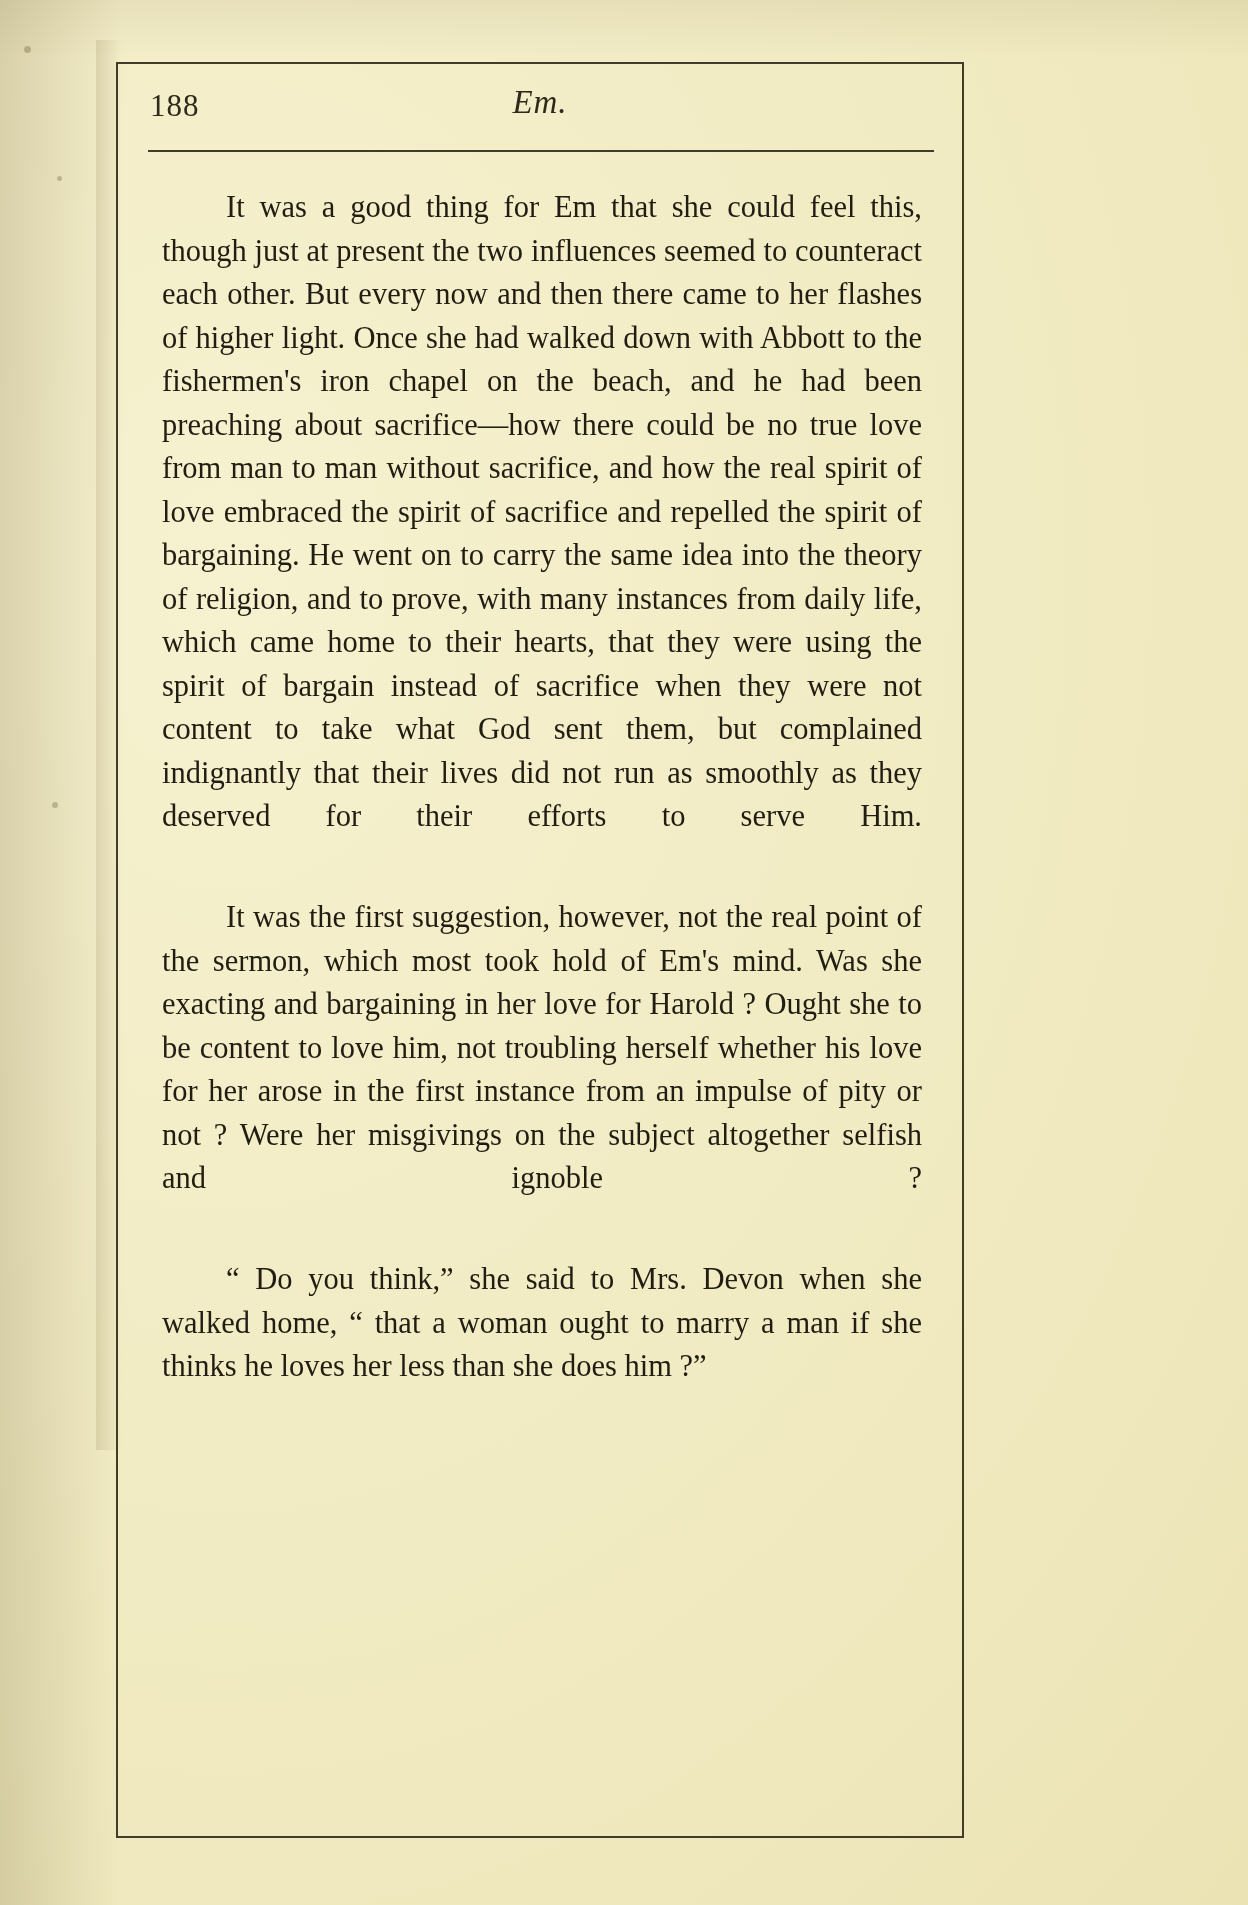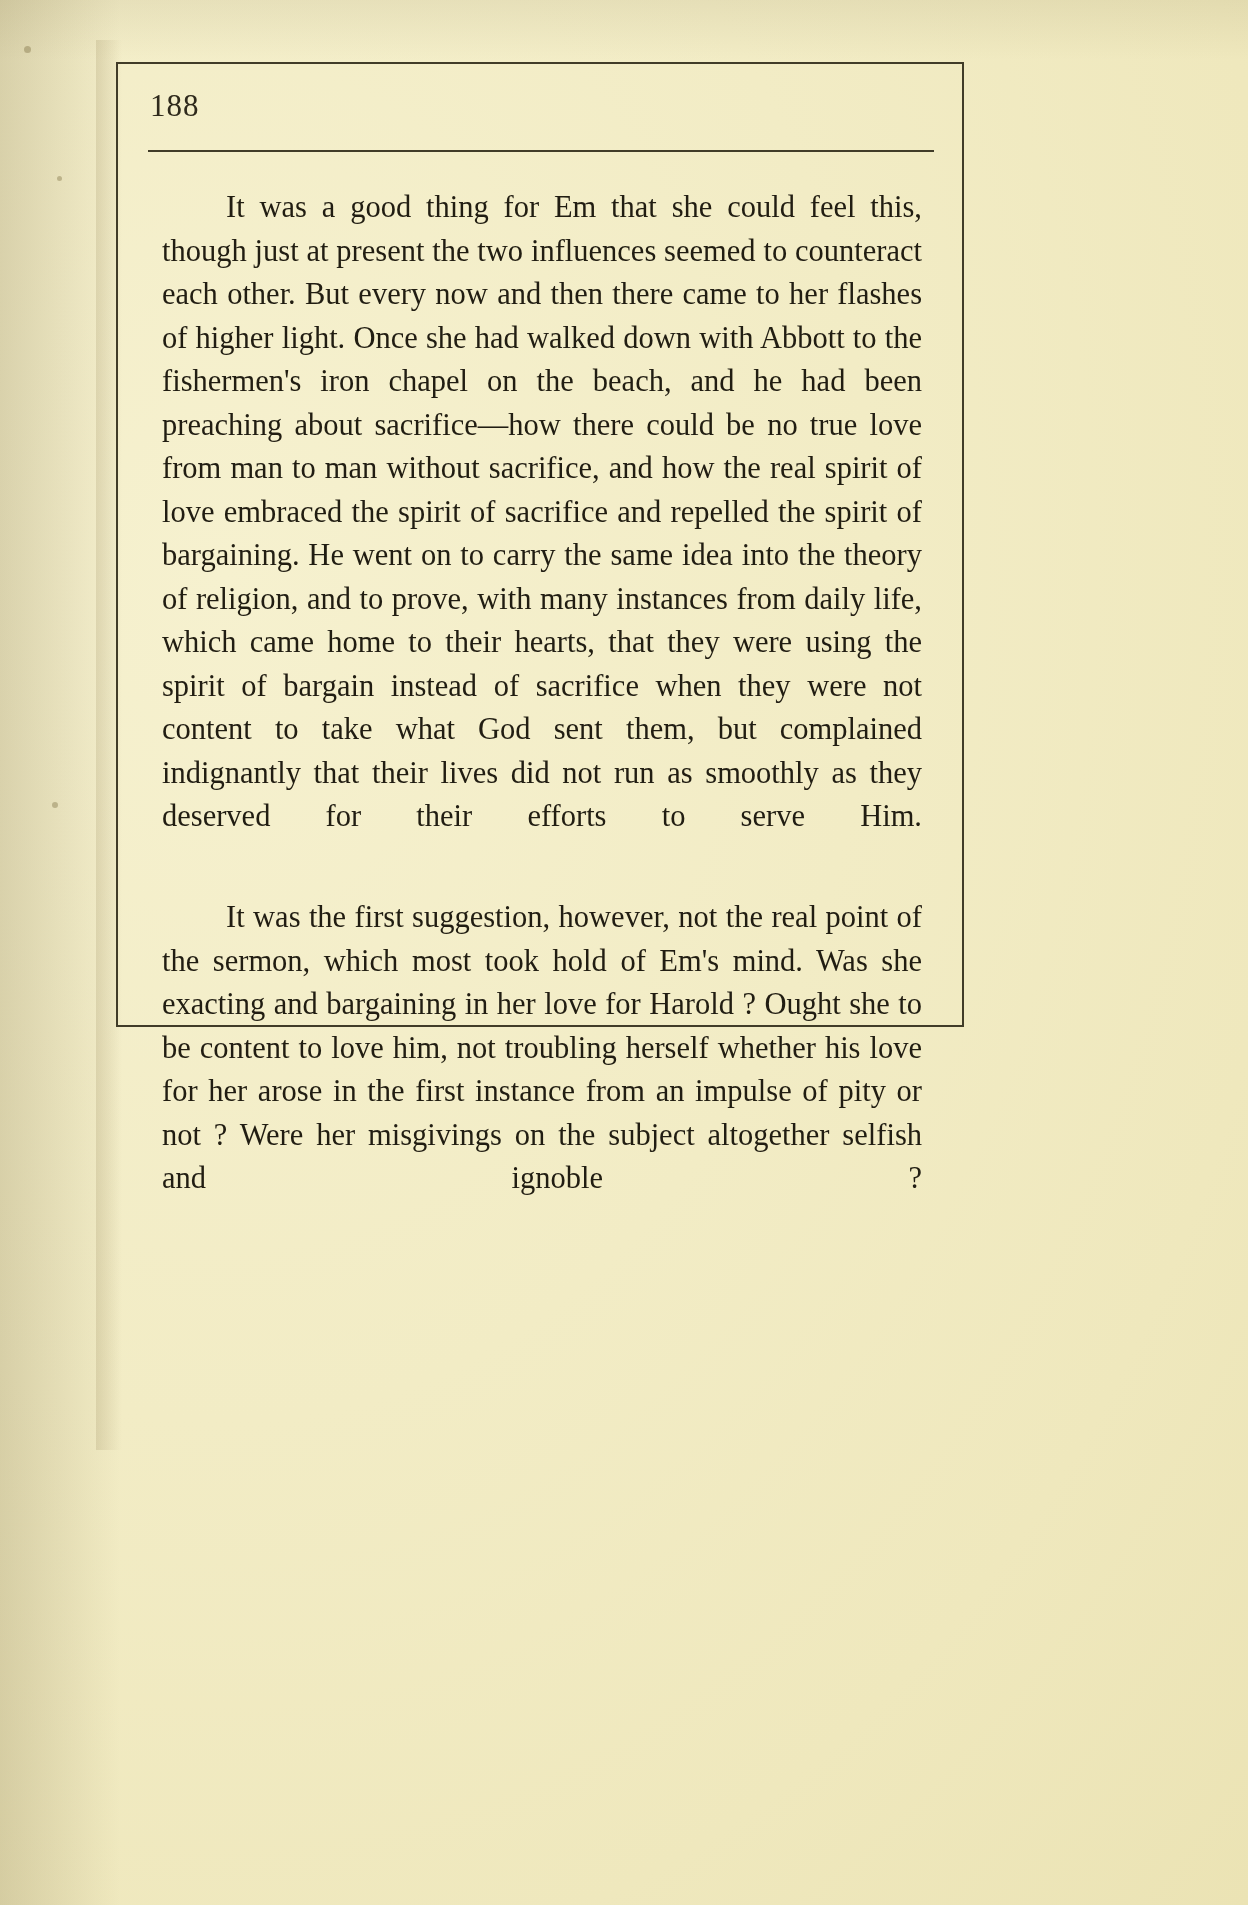--- a/index.html
+++ b/index.html
@@ -39,21 +39,21 @@
     background: rgba(110,95,50,0.35);
     border-radius: 50%;
   }
 
   
   .text-frame {
     position: absolute;
     left: 116px;
     top: 62px;
     width: 848px;
-    height: 965px;
+    height: 1776px;
     border: 2px solid #413c28;
     box-sizing: border-box;
     font-family: Liberation Serif, serif;
   }
 
   .running-head {
     position: relative;
     height: 84px;
     box-sizing: border-box;
     padding: 0 32px;
@@ -131,21 +131,23 @@
 <div class="gutter-tone"></div>
 
 <div class="speck" style="left:24px; top:46px; width:7px; height:7px;"></div>
 <div class="speck" style="left:57px; top:176px; width:5px; height:5px;"></div>
 <div class="speck" style="left:52px; top:802px; width:6px; height:6px;"></div>
 
 <div class="text-frame">
 
   <div class="running-head">
     <div class="folio">188</div>
+    <div class="head-title">Em.</div>
     <div class="head-rule"></div>
   </div>
 
   <div class="body-text">
     <p class="last-line-full">It was a good thing for Em that she could feel this, though just at present the two influences seemed to counteract each other. But every now and then there came to her flashes of higher light. Once she had walked down with Abbott to the fishermen's iron chapel on the beach, and he had been preaching about sacrifice—how there could be no true love from man to man without sacrifice, and how the real spirit of love embraced the spirit of sacrifice and repelled the spirit of bargaining. He went on to carry the same idea into the theory of religion, and to prove, with many instances from daily life, which came home to their hearts, that they were using the spirit of bargain instead of sacrifice when they were not content to take what God sent them, but complained indignantly that their lives did not run as smoothly as they deserved for their efforts to serve Him.</p>
     <p class="last-line-full">It was the first suggestion, however, not the real point of the sermon, which most took hold of Em's mind. Was she exacting and bargaining in her love for Harold ? Ought she to be content to love him, not troubling herself whether his love for her arose in the first instance from an impulse of pity or not ? Were her misgivings on the subject altogether selfish and ignoble ?</p>
+    <p>“ Do you think,” she said to Mrs. Devon when she walked home, “ that a woman ought to marry a man if she thinks he loves her less than she does him ?”</p>
   </div>
 
 </div>
 
 </body></html>

